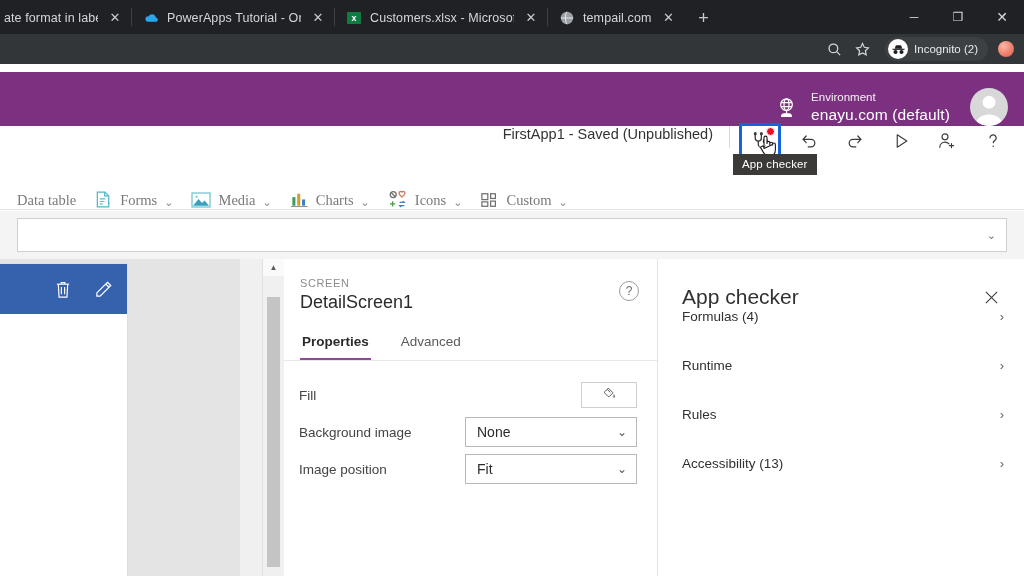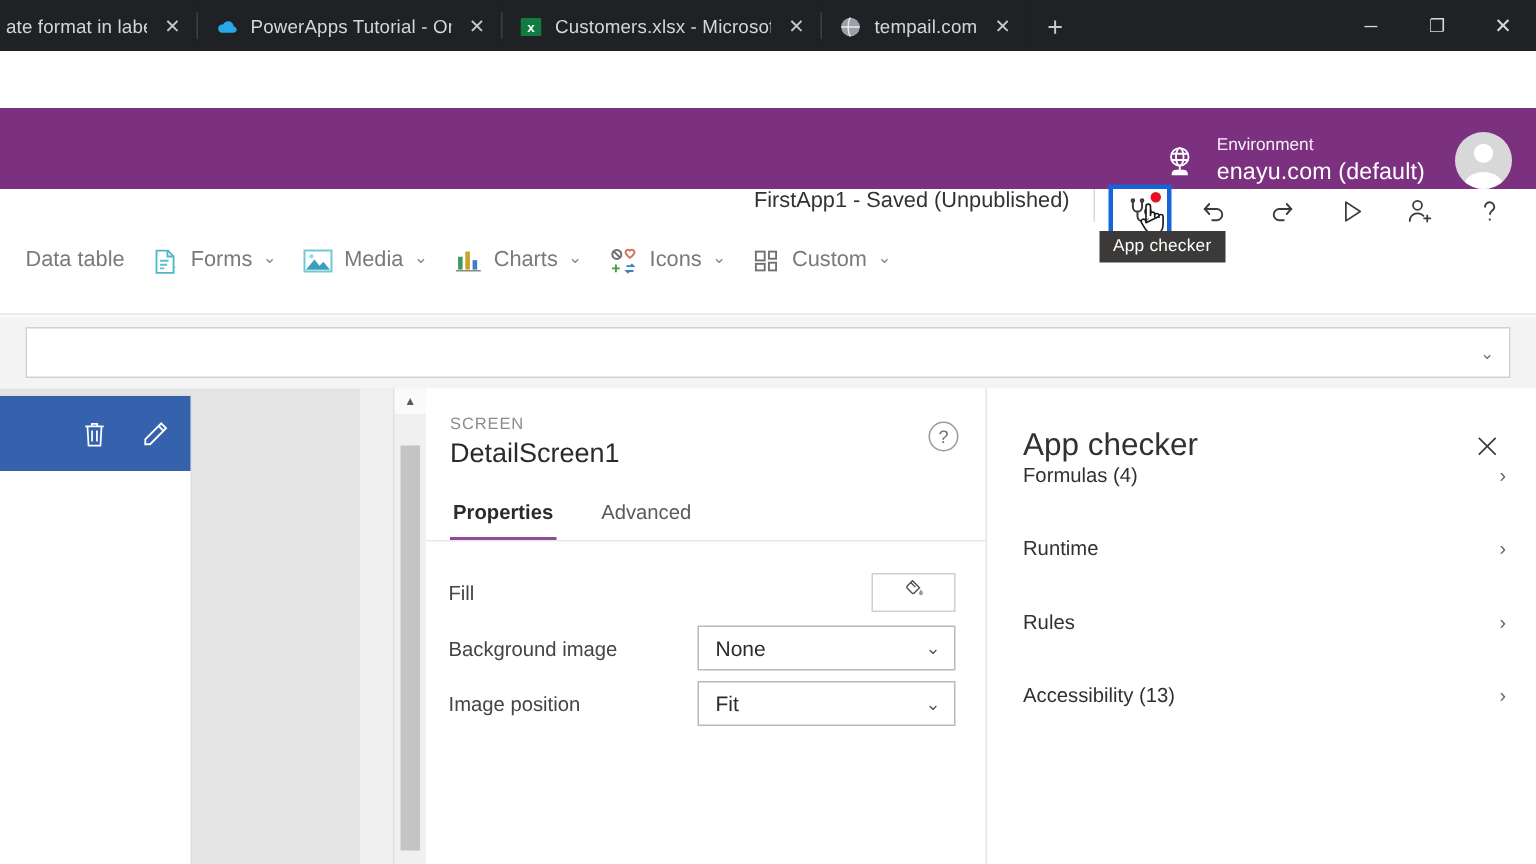--- a/index.html
+++ b/index.html
@@ -113,22 +113,22 @@
     white-space: nowrap; z-index: 60; letter-spacing: .15px;
   }
 
   
   .ribbon {
     position: absolute; top: 164px; left: 0; width: 1024px; height: 46px;
     background: #ffffff; border-bottom: 1px solid #e6e6e6;
     display: flex; align-items: center; padding-left: 8px;
   }
   .ribbon-item {
-    display: flex; align-items: flex-start; height: 44px; padding: 0 9px;
-    color: #7a7a7a; font-size: 14.5px; white-space: nowrap;
+    display: flex; align-items: flex-end; height: 44px; padding: 0 9px;
+    color: #7a7a7a; font-size: 14.5px; white-space: nowrap; font-family: Liberation Serif, serif;
   }
   .ribbon-item .ri-icon { margin-right: 7px; display: flex; align-items: center; }
   .ribbon-item .ri-caret { margin-left: 7px; color: #8a8a8a; font-size: 11px; }
 
   
   .formula-row {
     position: absolute; top: 211px; left: 0; width: 1024px; height: 48px;
     background: #f4f4f4; display: flex; align-items: center; padding: 0 17px;
   }
   .formula-box {
@@ -288,20 +288,45 @@
       <div class="new-tab-btn">+</div>
     </div>
 
     <div class="win-controls">
       <div class="win-btn">─</div>
       <div class="win-btn">❐</div>
       <div class="win-btn" style="font-size:14px;">✕</div>
     </div>
   </div>
 
+  <div class="browser-toolbar">
+    <div class="omni-icon">
+      <svg width="15" height="15" viewBox="0 0 16 16" fill="none" stroke="currentColor" stroke-width="1.4">
+          <circle cx="6.8" cy="6.8" r="4.6"></circle>
+          <path d="M10.3 10.3 14 14"></path>
+        </svg>
+    </div>
+    <div class="omni-icon">
+      <svg width="15" height="15" viewBox="0 0 16 16" fill="none" stroke="currentColor" stroke-width="1.3">
+          <path d="M8 1.6l1.9 4 4.4.6-3.2 3.1.8 4.4L8 11.6l-3.9 2.1.8-4.4L1.7 6.2l4.4-.6z"></path>
+        </svg>
+    </div>
+    <div class="incognito-pill">
+      <span class="incognito-avatar">
+        <svg width="15" height="15" viewBox="0 0 16 16">
+            <path d="M4 7.2l.9-3c.15-.5.5-.8 1-.8h4.2c.5 0 .85.3 1 .8l.9 3z" fill="#202124"></path>
+            <rect x="1.6" y="7.2" width="12.8" height="1.2" fill="#202124"></rect>
+            <circle cx="4.8" cy="10.6" r="2.2" fill="#202124"></circle>
+            <circle cx="11.2" cy="10.6" r="2.2" fill="#202124"></circle>
+          </svg>
+      </span>
+      <span>Incognito (2)</span>
+    </div>
+    <div class="profile-dot"></div>
+  </div>
 
   <div class="env-banner">
     <span class="env-globe">
       <svg width="25" height="25" viewBox="0 0 24 24" fill="none" stroke="#ffffff" stroke-width="1.2">
         <circle cx="12" cy="9.2" r="5.6"></circle>
         <ellipse cx="12" cy="9.2" rx="2.4" ry="5.6"></ellipse>
         <path d="M6.6 7.2h10.8M6.6 11.2h10.8"></path>
         <path d="M12 14.8v3.2M7.4 20.4h9.2c0-1.4-1-2.4-2.4-2.4H9.8c-1.4 0-2.4 1-2.4 2.4z" fill="#ffffff"></path>
       </svg>
     </span>

